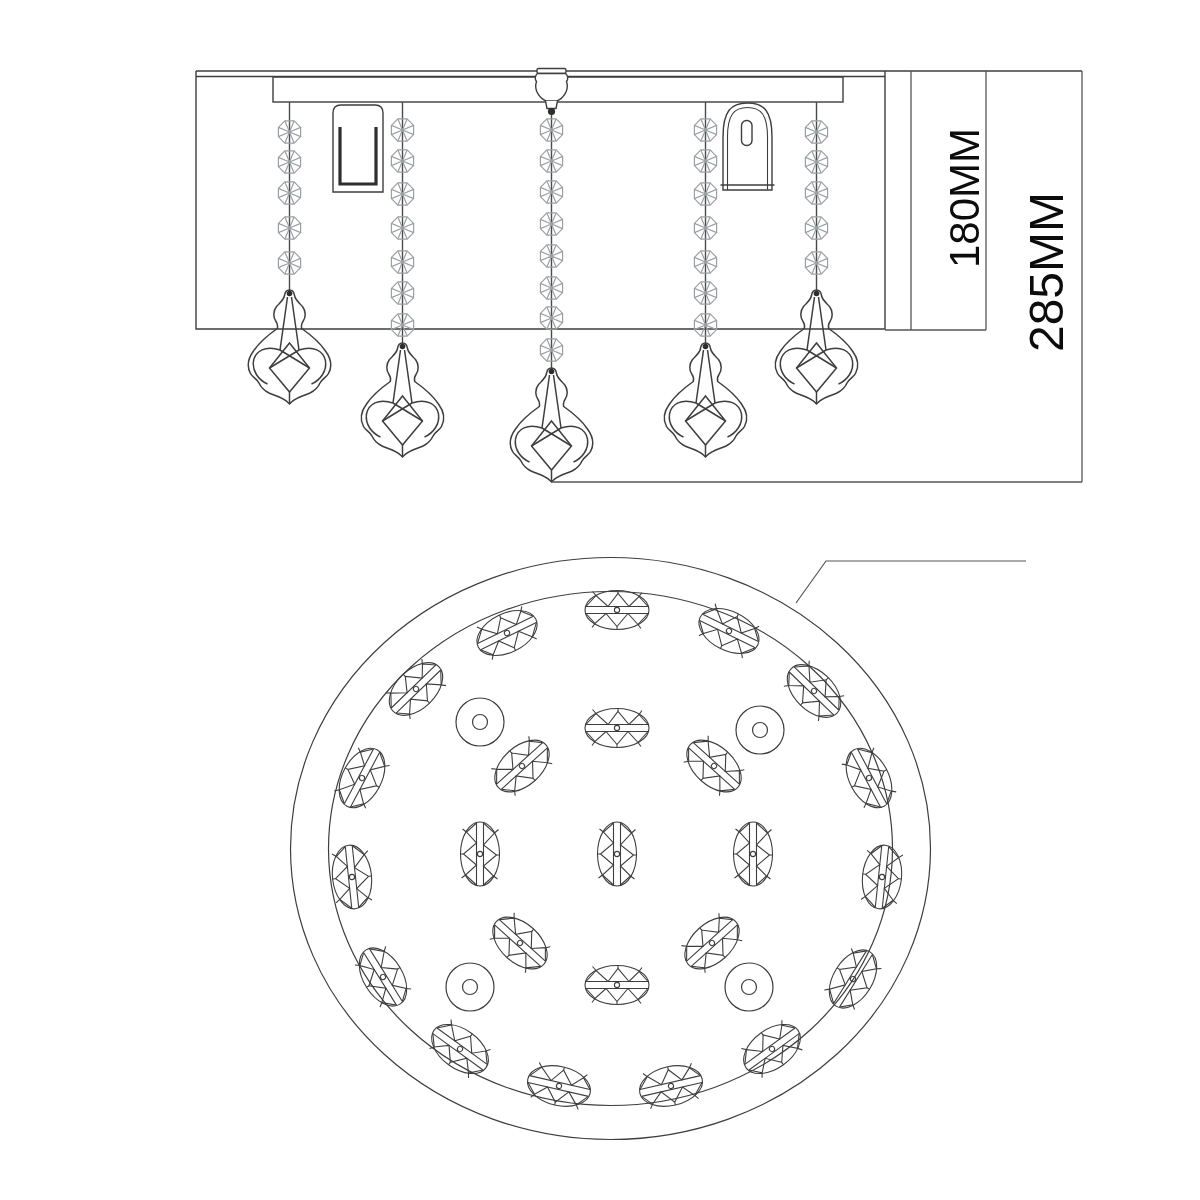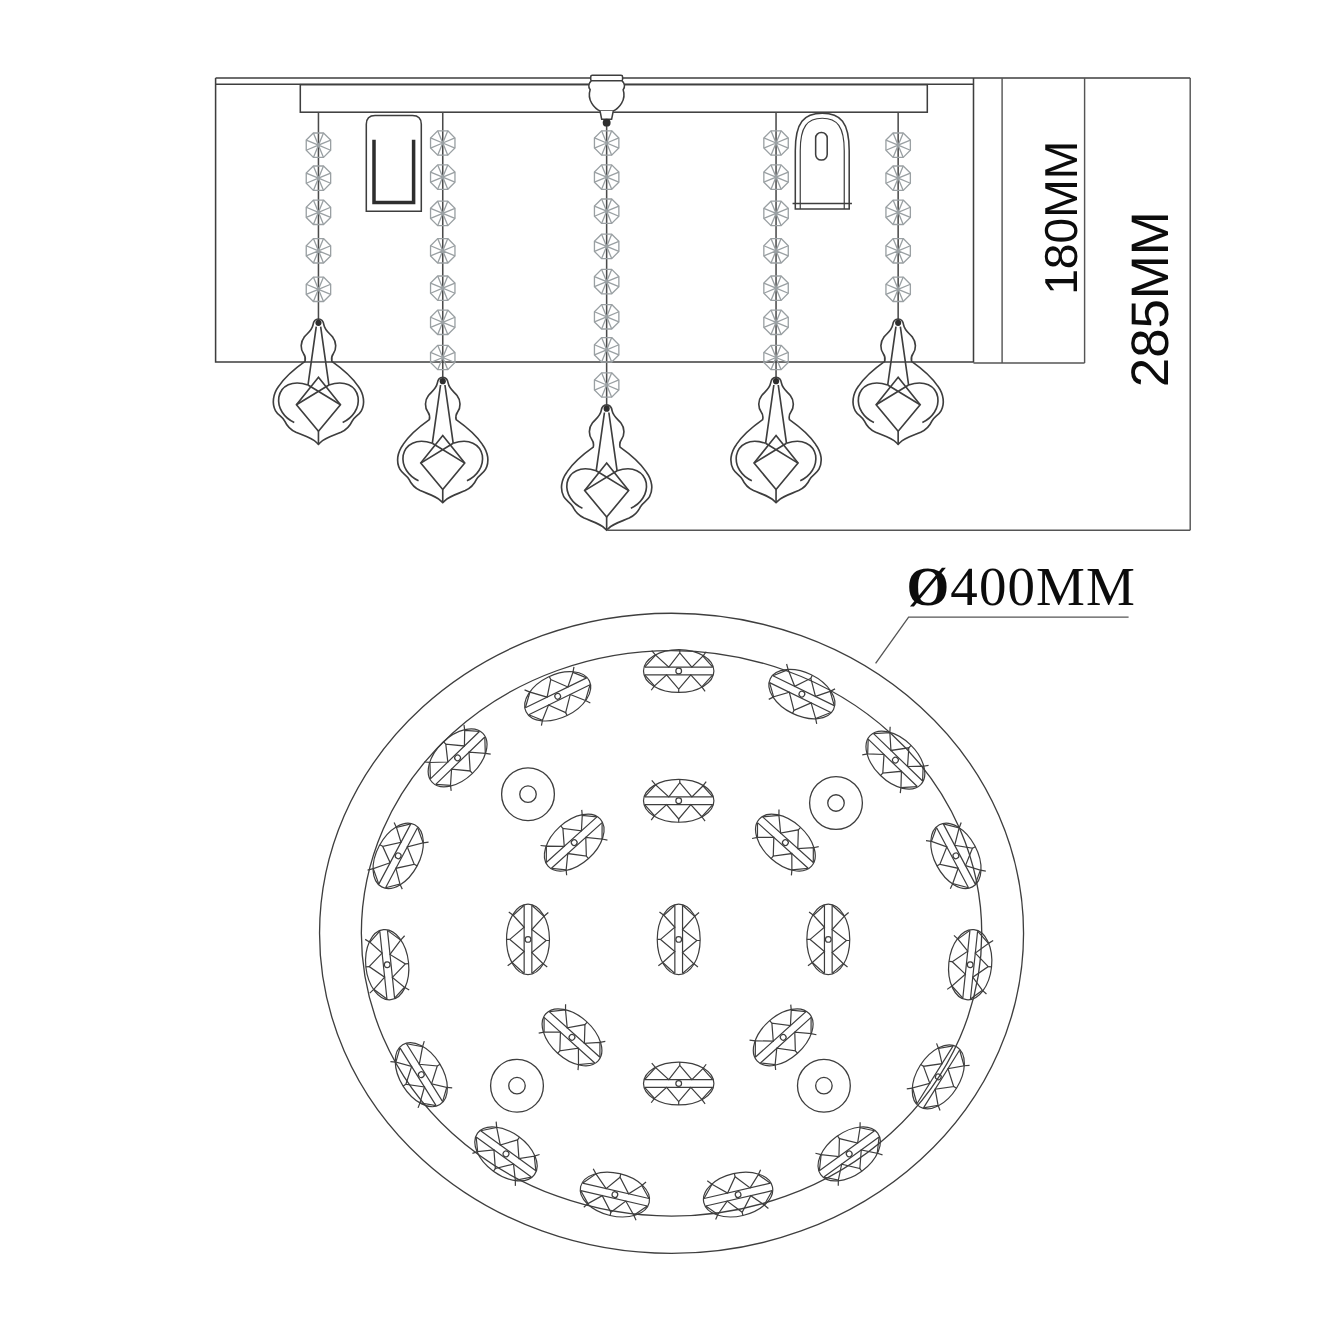--- a/index.html
+++ b/index.html
@@ -168,14 +168,13 @@
         <use href="#sym-crystal" transform="translate(617,985) rotate(0)" stroke-width="1.1"></use>
         <use href="#sym-crystal" transform="translate(460,1049) rotate(36)" stroke-width="1.1"></use>
         <use href="#sym-crystal" transform="translate(772,1049) rotate(-36)" stroke-width="1.1"></use>
         <use href="#sym-crystal" transform="translate(559,1086) rotate(13)" stroke-width="1.1"></use>
         <use href="#sym-crystal" transform="translate(671,1086) rotate(-13)" stroke-width="1.1"></use>
       </g>
   </svg>
 
   <div class="dim dim-180">180MM</div>
   <div class="dim dim-285">285MM</div>
-  <div class="dia"><span class="dia-sym">Ø</span><span>400MM</span></div>
 </div>
 
 </body></html>

